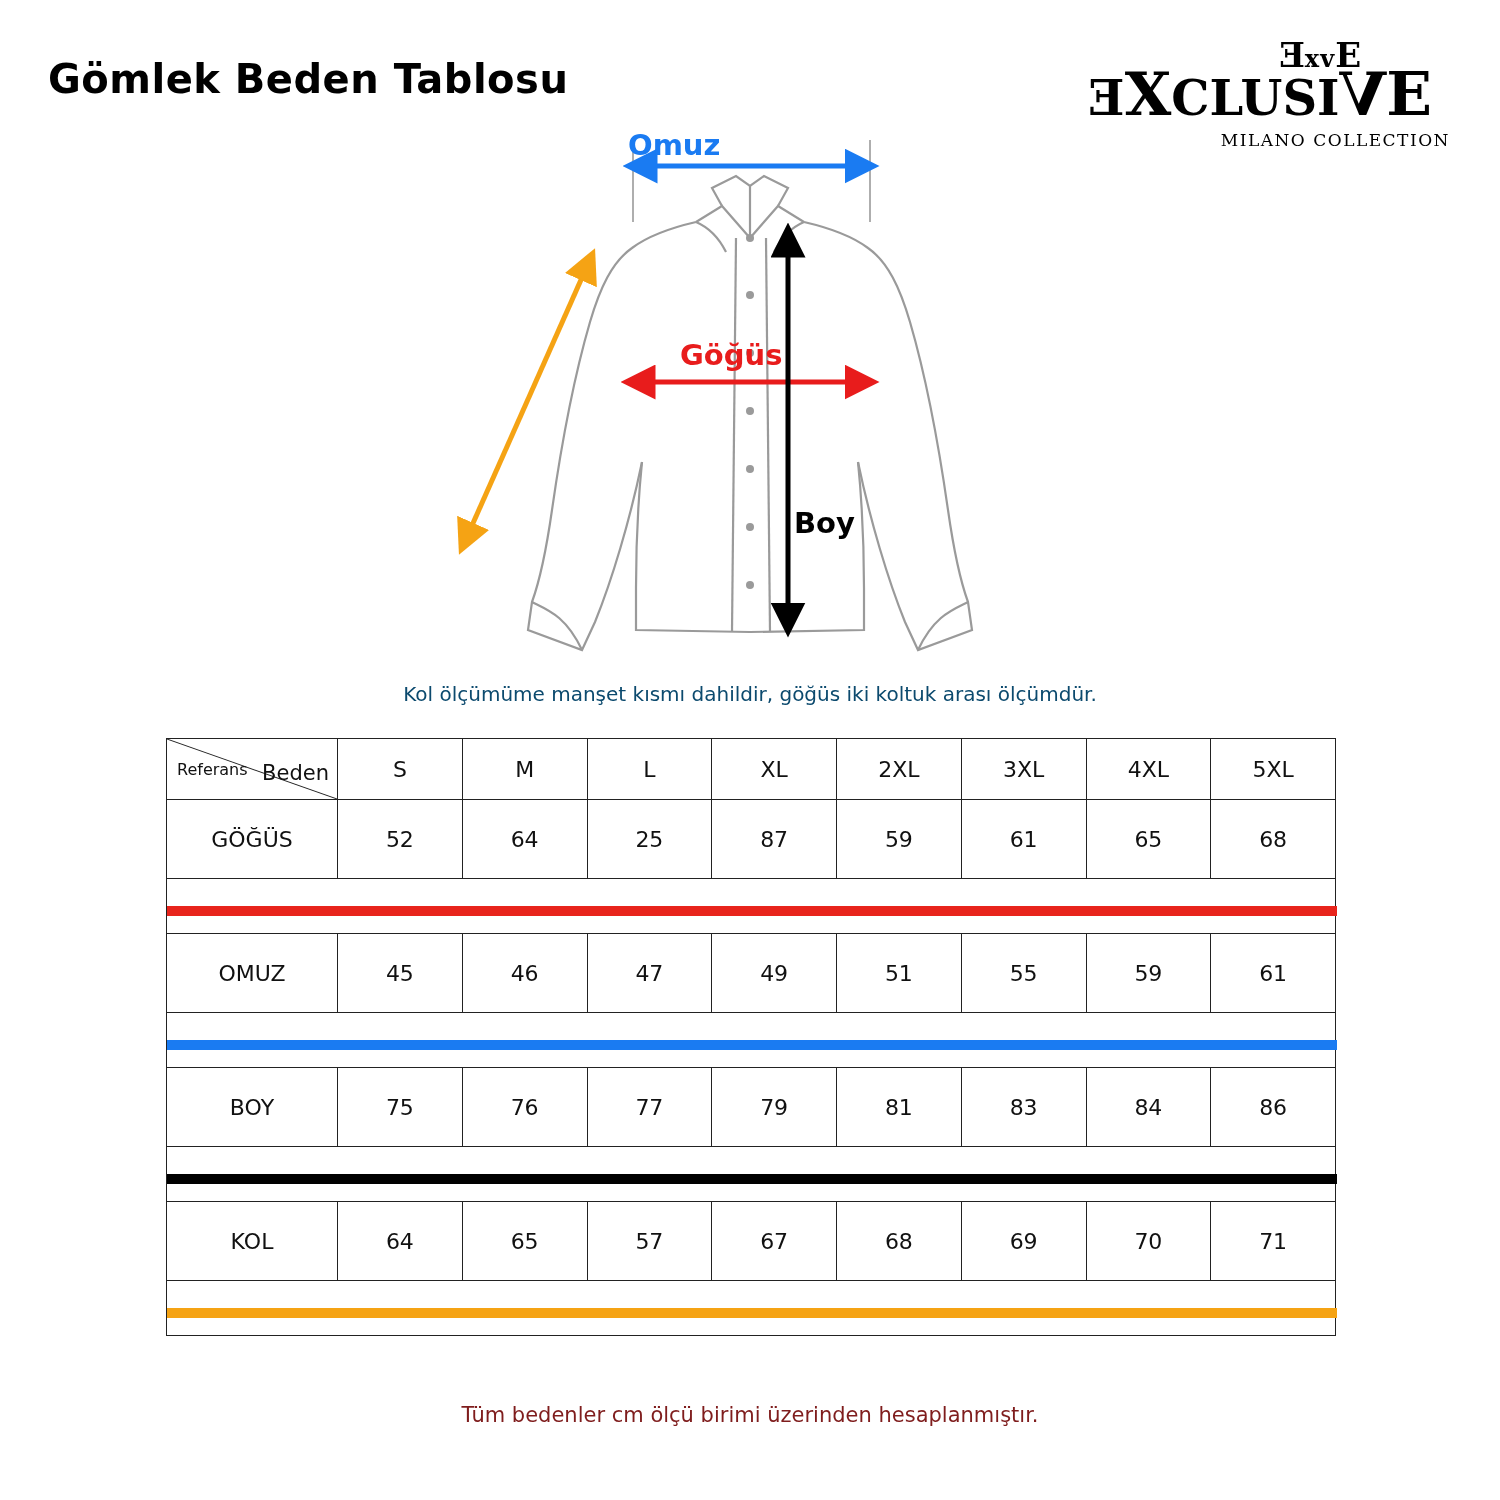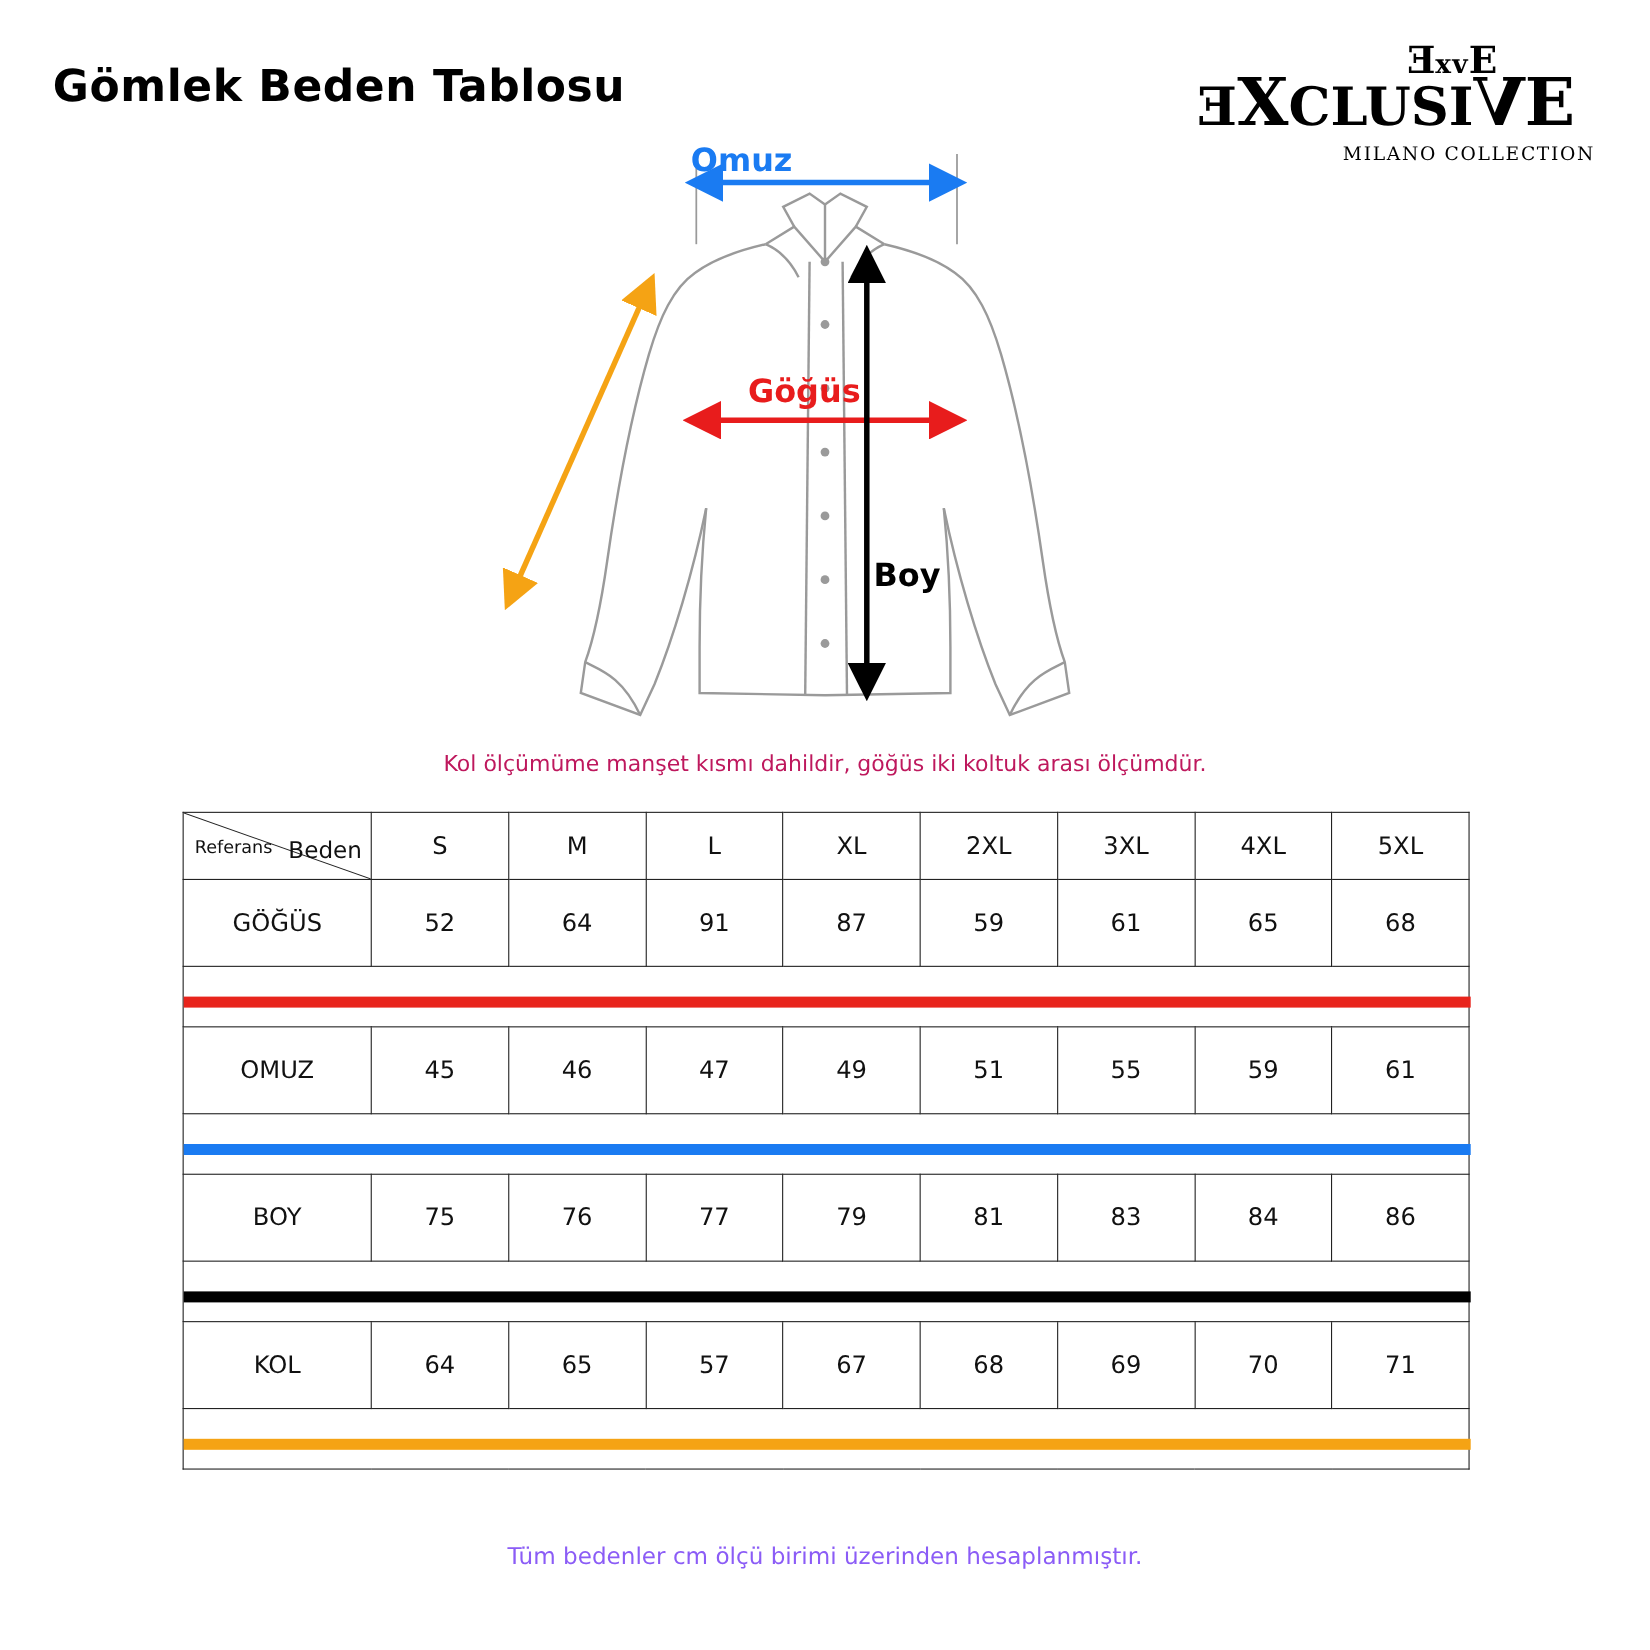--- a/index.html
+++ b/index.html
@@ -102,21 +102,21 @@
     color: #000000;
     font-weight: 600;
   }
   .note {
     position: absolute;
     left: 0;
     top: 682px;
     width: 1500px;
     text-align: center;
     font-size: 20px;
-    color: #be185d;
+    color: #0c4a6e;
   }
   
   .table-wrap {
     position: absolute;
     left: 166px;
     top: 738px;
     width: 948px;
   }
   table.size-table {
     border-collapse: collapse;
@@ -182,21 +182,21 @@
     width: 1170px;
     z-index: 5;
   }
   .footer {
     position: absolute;
     left: 0;
     top: 1400px;
     width: 1500px;
     text-align: center;
     font-size: 21px;
-    color: #8b5cf6;
+    color: #7f1d1d;
     line-height: 1.5;
   }
 </style>
 </head>
 <body>
 
 <div class="page-title">Gömlek Beden Tablosu</div>
 
 <div class="brand">
   <div class="brand-main brand-row1">
@@ -319,21 +319,21 @@
         <td class="head">2XL</td>
         <td class="head">3XL</td>
         <td class="head">4XL</td>
         <td class="head">5XL</td>
       </tr>
 
       <tr class="data-row">
         <td class="rowlabel">GÖĞÜS</td>
         <td>52</td>
         <td>64</td>
-        <td>91</td>
+        <td>25</td>
         <td>87</td>
         <td>59</td>
         <td>61</td>
         <td>65</td>
         <td>68</td>
       </tr>
       <tr class="rule-row">
         <td colspan="9">
           <div class="rule-full" id="rule0" style="background: rgb(232, 36, 28);"></div>
         </td>

